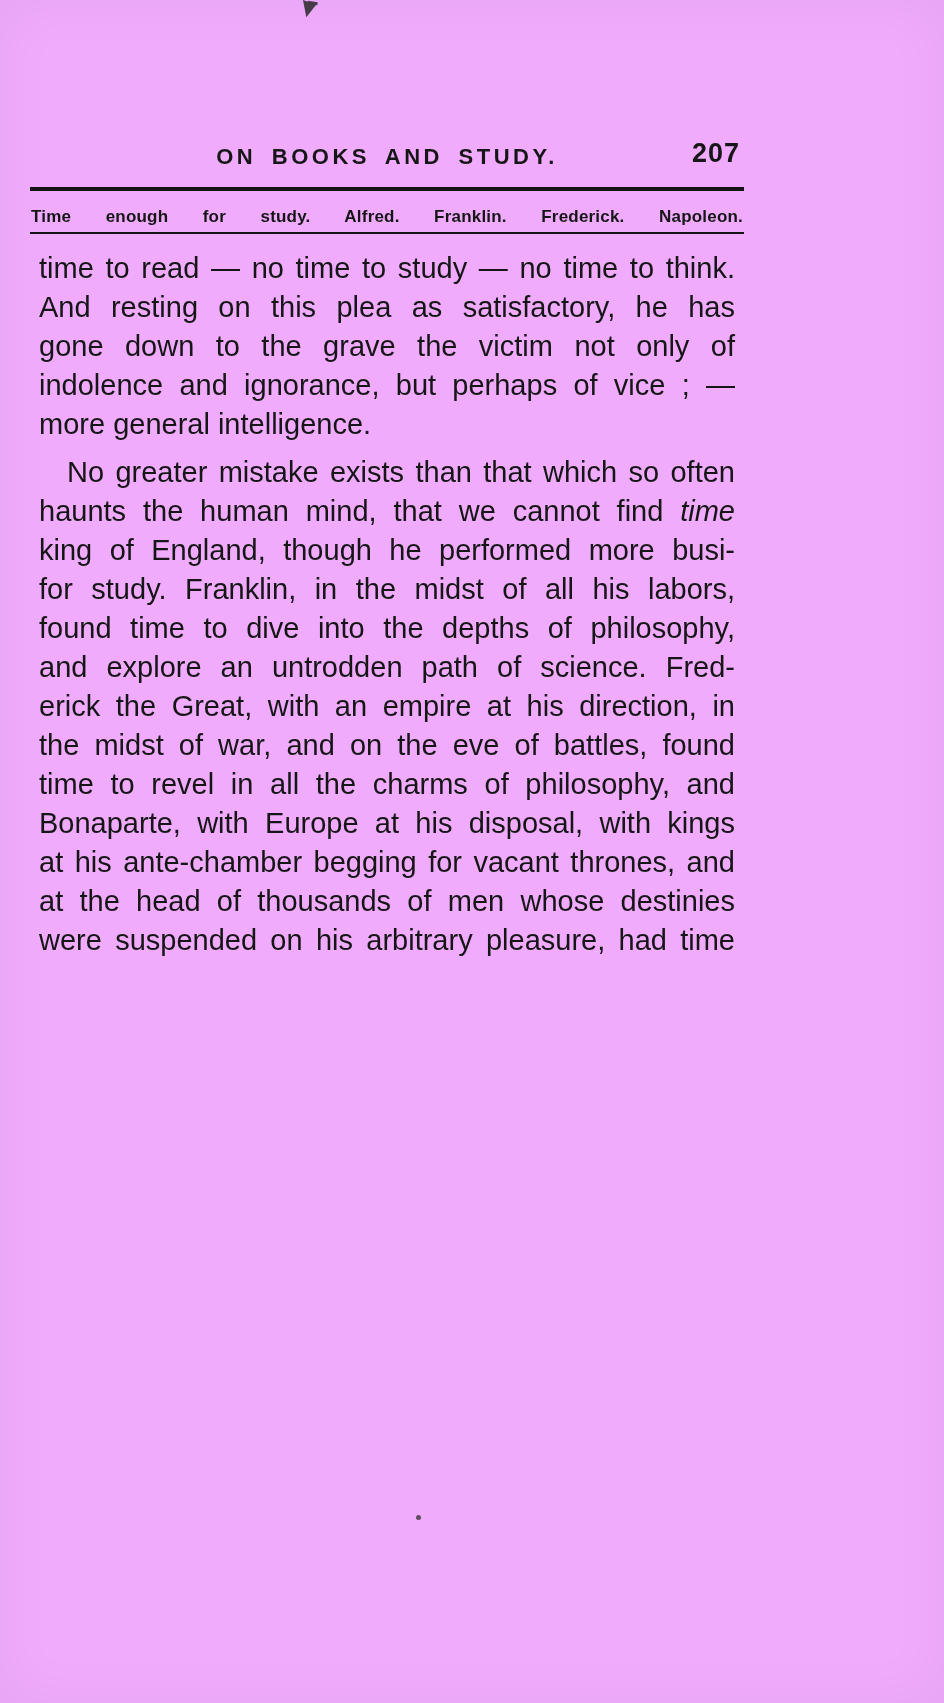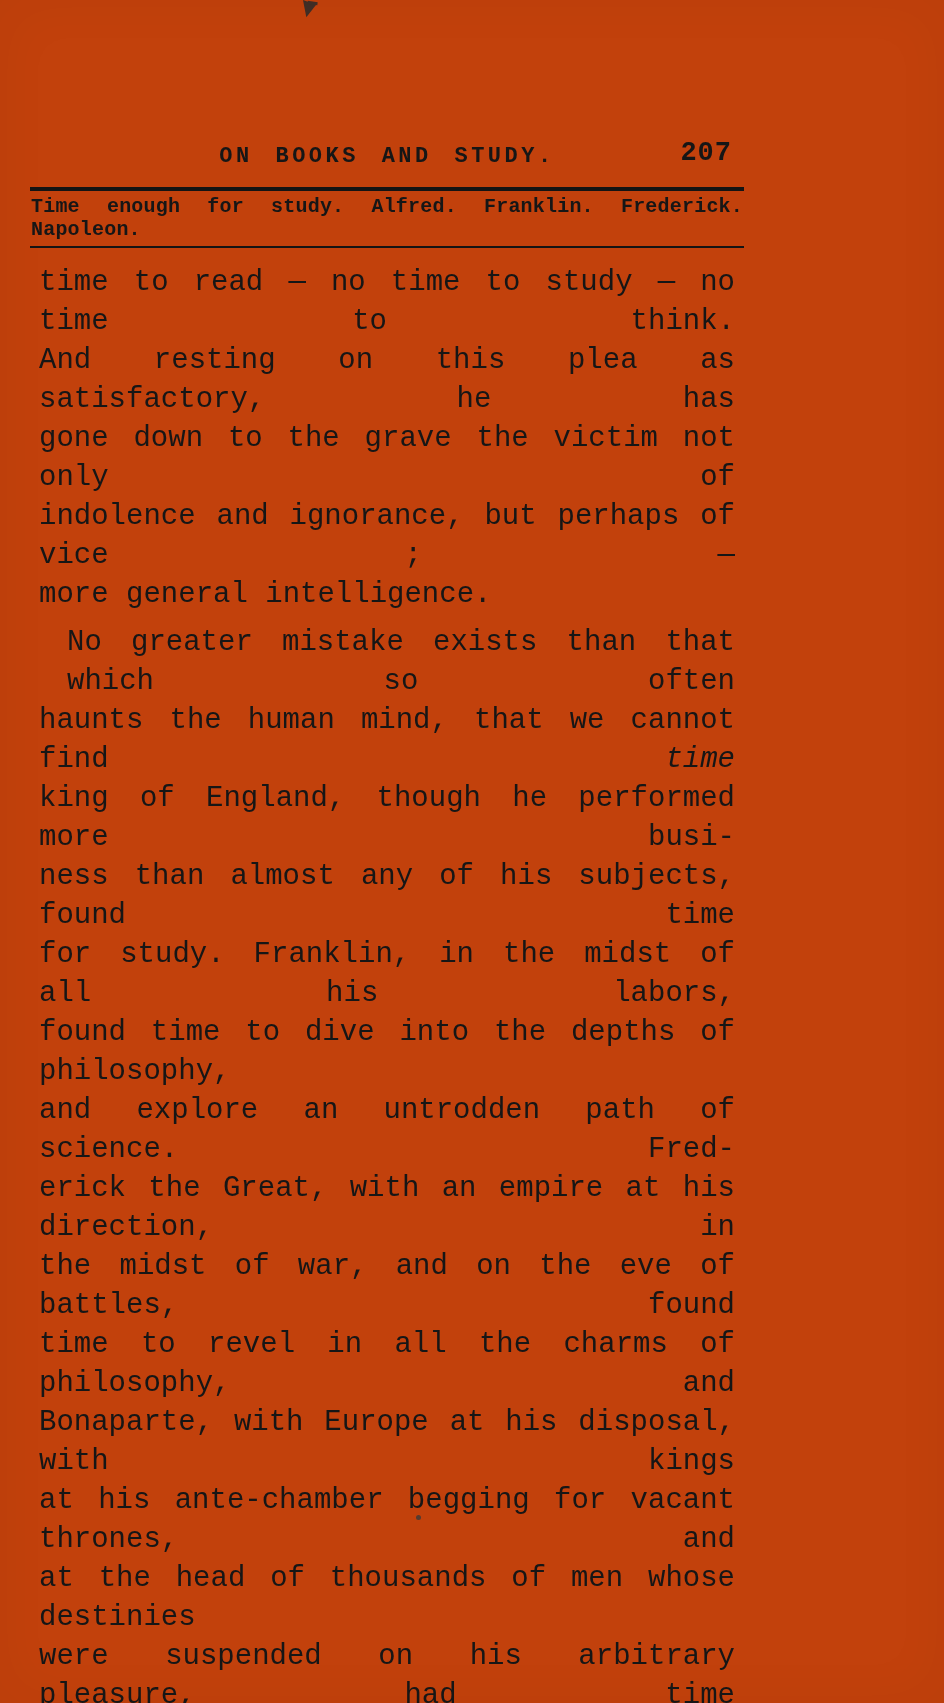--- a/index.html
+++ b/index.html
@@ -4,22 +4,22 @@
 <style>
   html, body {
     margin: 0;
     padding: 0;
     background: #f4f4f1;
   }
   .page {
     position: relative;
     width: 944px;
     height: 1703px;
-    background: #c2410c;
-    font-family: Liberation Mono, monospace;
+    background: #f0abfc;
+    font-family: Liberation Sans, sans-serif;
     color: #161616;
     overflow: hidden;
     box-shadow: inset 0 0 60px rgba(0,0,0,0.04);
   }
   .column {
     position: absolute;
     left: 30px;
     top: 138px;
     width: 714px;
   }
@@ -30,34 +30,34 @@
   .header-title {
     text-align: center;
     font-size: 22px;
     font-weight: bold;
     letter-spacing: 3.5px;
     word-spacing: 6px;
     padding-top: 6px;
   }
   .page-number {
     position: absolute;
-    right: 12px;
+    right: 4px;
     top: 0px;
     font-size: 27px;
     font-weight: bold;
     letter-spacing: 1px;
   }
   .rule-thick {
     border-top: 4px solid #141414;
     margin-top: 3px;
   }
   .running-head {
-    font-size: 20px;
+    font-size: 17px;
     font-weight: 600;
-    padding: 4px 1px 5px 1px;
+    padding: 16px 1px 5px 1px;
     text-align: justify;
     text-align-last: justify;
     letter-spacing: 0.2px;
   }
   .rule-thin {
     border-top: 2.5px solid #141414;
   }
   .body-text {
     margin-top: 15px;
     font-size: 29px;
@@ -138,21 +138,20 @@
           <div class="line">time to read — no time to study — no time to think.</div>
           <div class="line">And resting on this plea as satisfactory, he has</div>
           <div class="line">gone down to the grave the victim not only of</div>
           <div class="line">indolence and ignorance, but perhaps of vice ; —</div>
           <div class="line last-line">more general intelligence.</div>
         </div>
         <div class="paragraph indent">
           <div class="line">No greater mistake exists than that which so often</div>
           <div class="line"><span>haunts the human mind, that we cannot find </span><span class="italic">time</span></div>
           <div class="line">king of England, though he performed more busi-</div>
-          <div class="line">ness than almost any of his subjects, found time</div>
           <div class="line">for study.  Franklin, in the midst of all his labors,</div>
           <div class="line">found time to dive into the depths of philosophy,</div>
           <div class="line">and explore an untrodden path of science.  Fred-</div>
           <div class="line">erick the Great, with an empire at his direction, in</div>
           <div class="line">the midst of war, and on the eve of battles, found</div>
           <div class="line">time to revel in all the charms of philosophy, and</div>
           <div class="line">Bonaparte, with Europe at his disposal, with kings</div>
           <div class="line">at his ante-chamber begging for vacant thrones, and</div>
           <div class="line">at the head of thousands of men whose destinies</div>
           <div class="line">were suspended on his arbitrary pleasure, had time</div>

